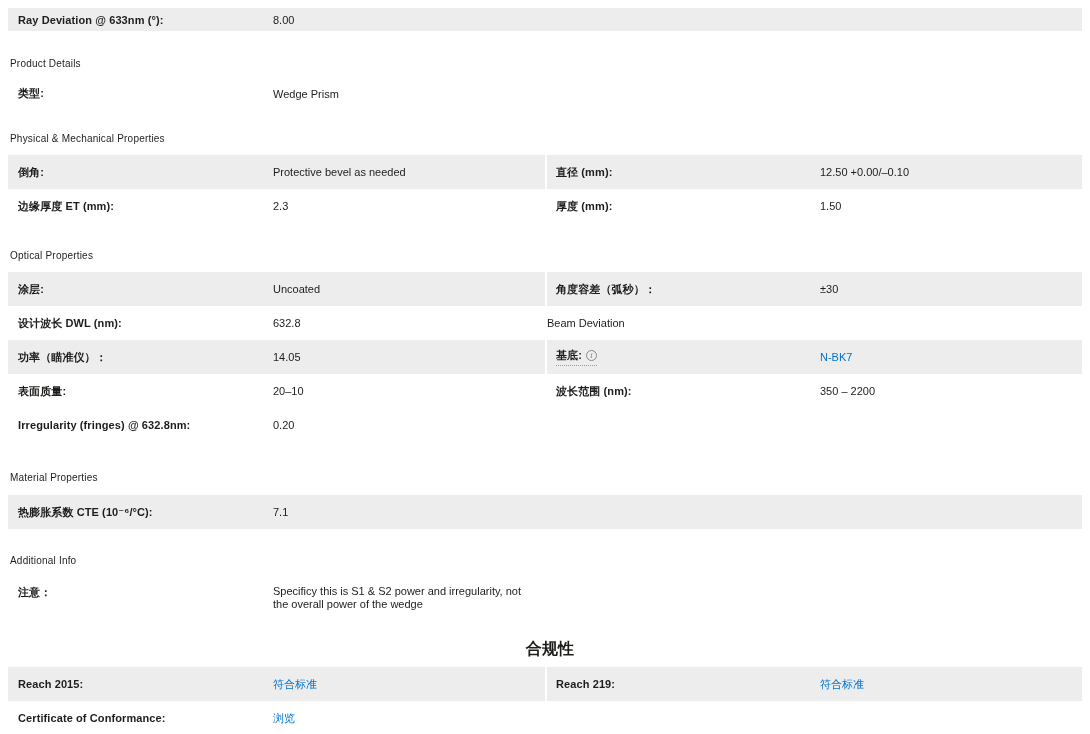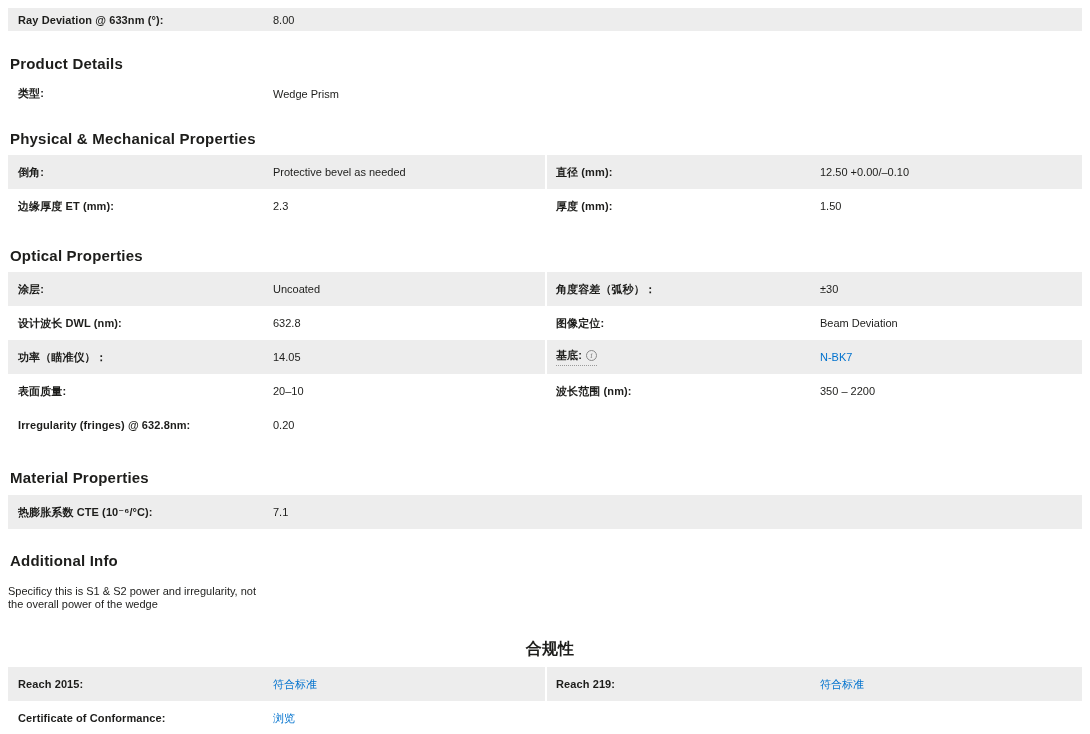--- a/index.html
+++ b/index.html
@@ -38,22 +38,22 @@
     letter-spacing: .1px;
   }
   .cell.right .lbl { flex: 0 0 273px; padding-left: 9px; }
   .val { flex: 1; }
 
   .top-align { align-items: flex-start; padding-top: 7px; }
   .val.wrap { flex: 0 0 262px; line-height: 13px; }
 
   h2 {
     margin-left: 10px;
-    font-size: 15px;
-    font-weight: 700;
+    font-size: 10px;
+    font-weight: 400;
     line-height: 16px;
     height: 16px;
     color: var(--text);
     letter-spacing: .2px;
   }
   h2.cjk { font-size: 16px; font-weight: 600; height: 17px; line-height: 17px; text-align: center; }
 
   .mt8  { margin-top: 8px; }
   .mt9  { margin-top: 9px; }
   .mt10 { margin-top: 10px; }
@@ -145,21 +145,20 @@
       <div class="lbl">角度容差（弧秒）：</div>
       <div class="val">±30</div>
     </div>
   </div>
   <div class="row h29">
     <div class="cell left">
       <div class="lbl">设计波长 DWL (nm):</div>
       <div class="val">632.8</div>
     </div>
     <div class="cell right">
-      <div class="lbl">图像定位:</div>
       <div class="val">Beam Deviation</div>
     </div>
   </div>
   <div class="row h29">
     <div class="cell left gray">
       <div class="lbl">功率（瞄准仪）：</div>
       <div class="val">14.05</div>
     </div>
     <div class="cell right gray">
       <div class="lbl">
@@ -194,20 +193,21 @@
   <div class="row h29 mt9">
     <div class="cell full gray">
       <div class="lbl">热膨胀系数 CTE (10⁻⁶/°C):</div>
       <div class="val">7.1</div>
     </div>
   </div>
 
   <h2 class="mt24">Additional Info</h2>
   <div class="row h45 mt9">
     <div class="cell full top-align">
+      <div class="lbl">注意：</div>
       <div class="val wrap">Specificy this is S1 &amp; S2 power and irregularity, not the overall power of the wedge</div>
     </div>
   </div>
 
   <h2 class="cjk mt17">合规性</h2>
   <div class="row h29 mt10">
     <div class="cell left gray">
       <div class="lbl">Reach 2015:</div>
       <div class="val">
         <a class="link">符合标准</a>

